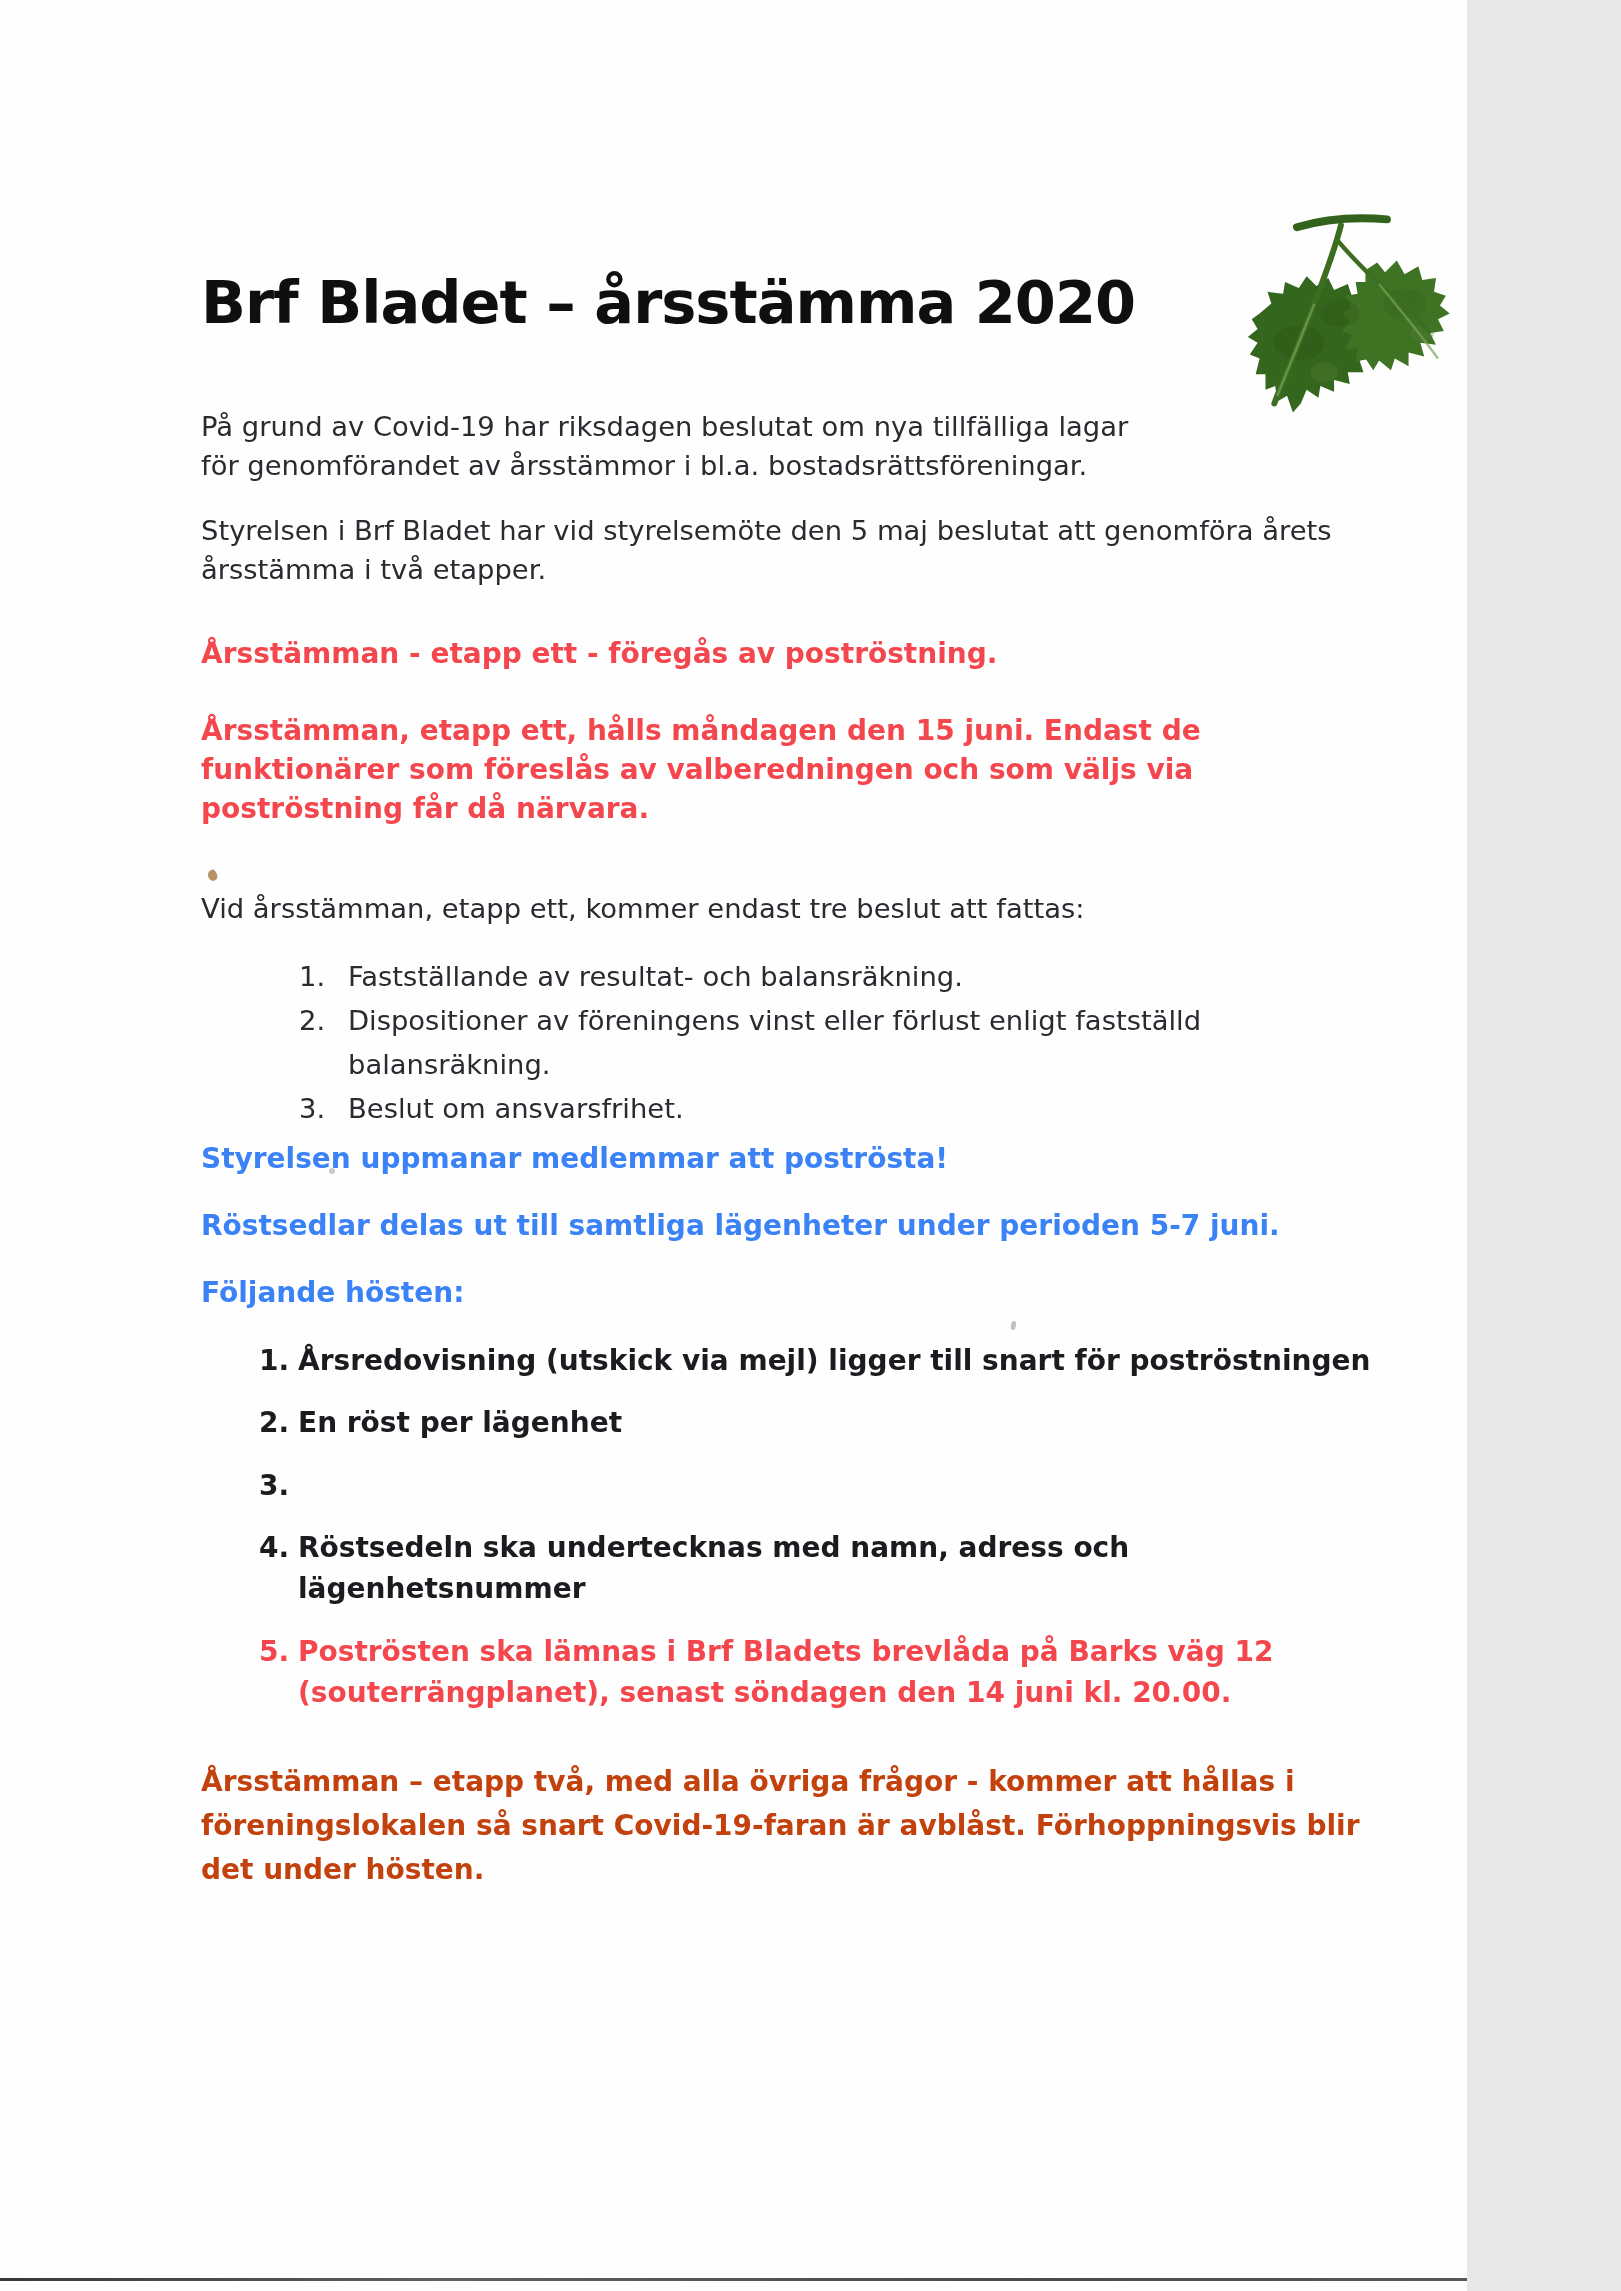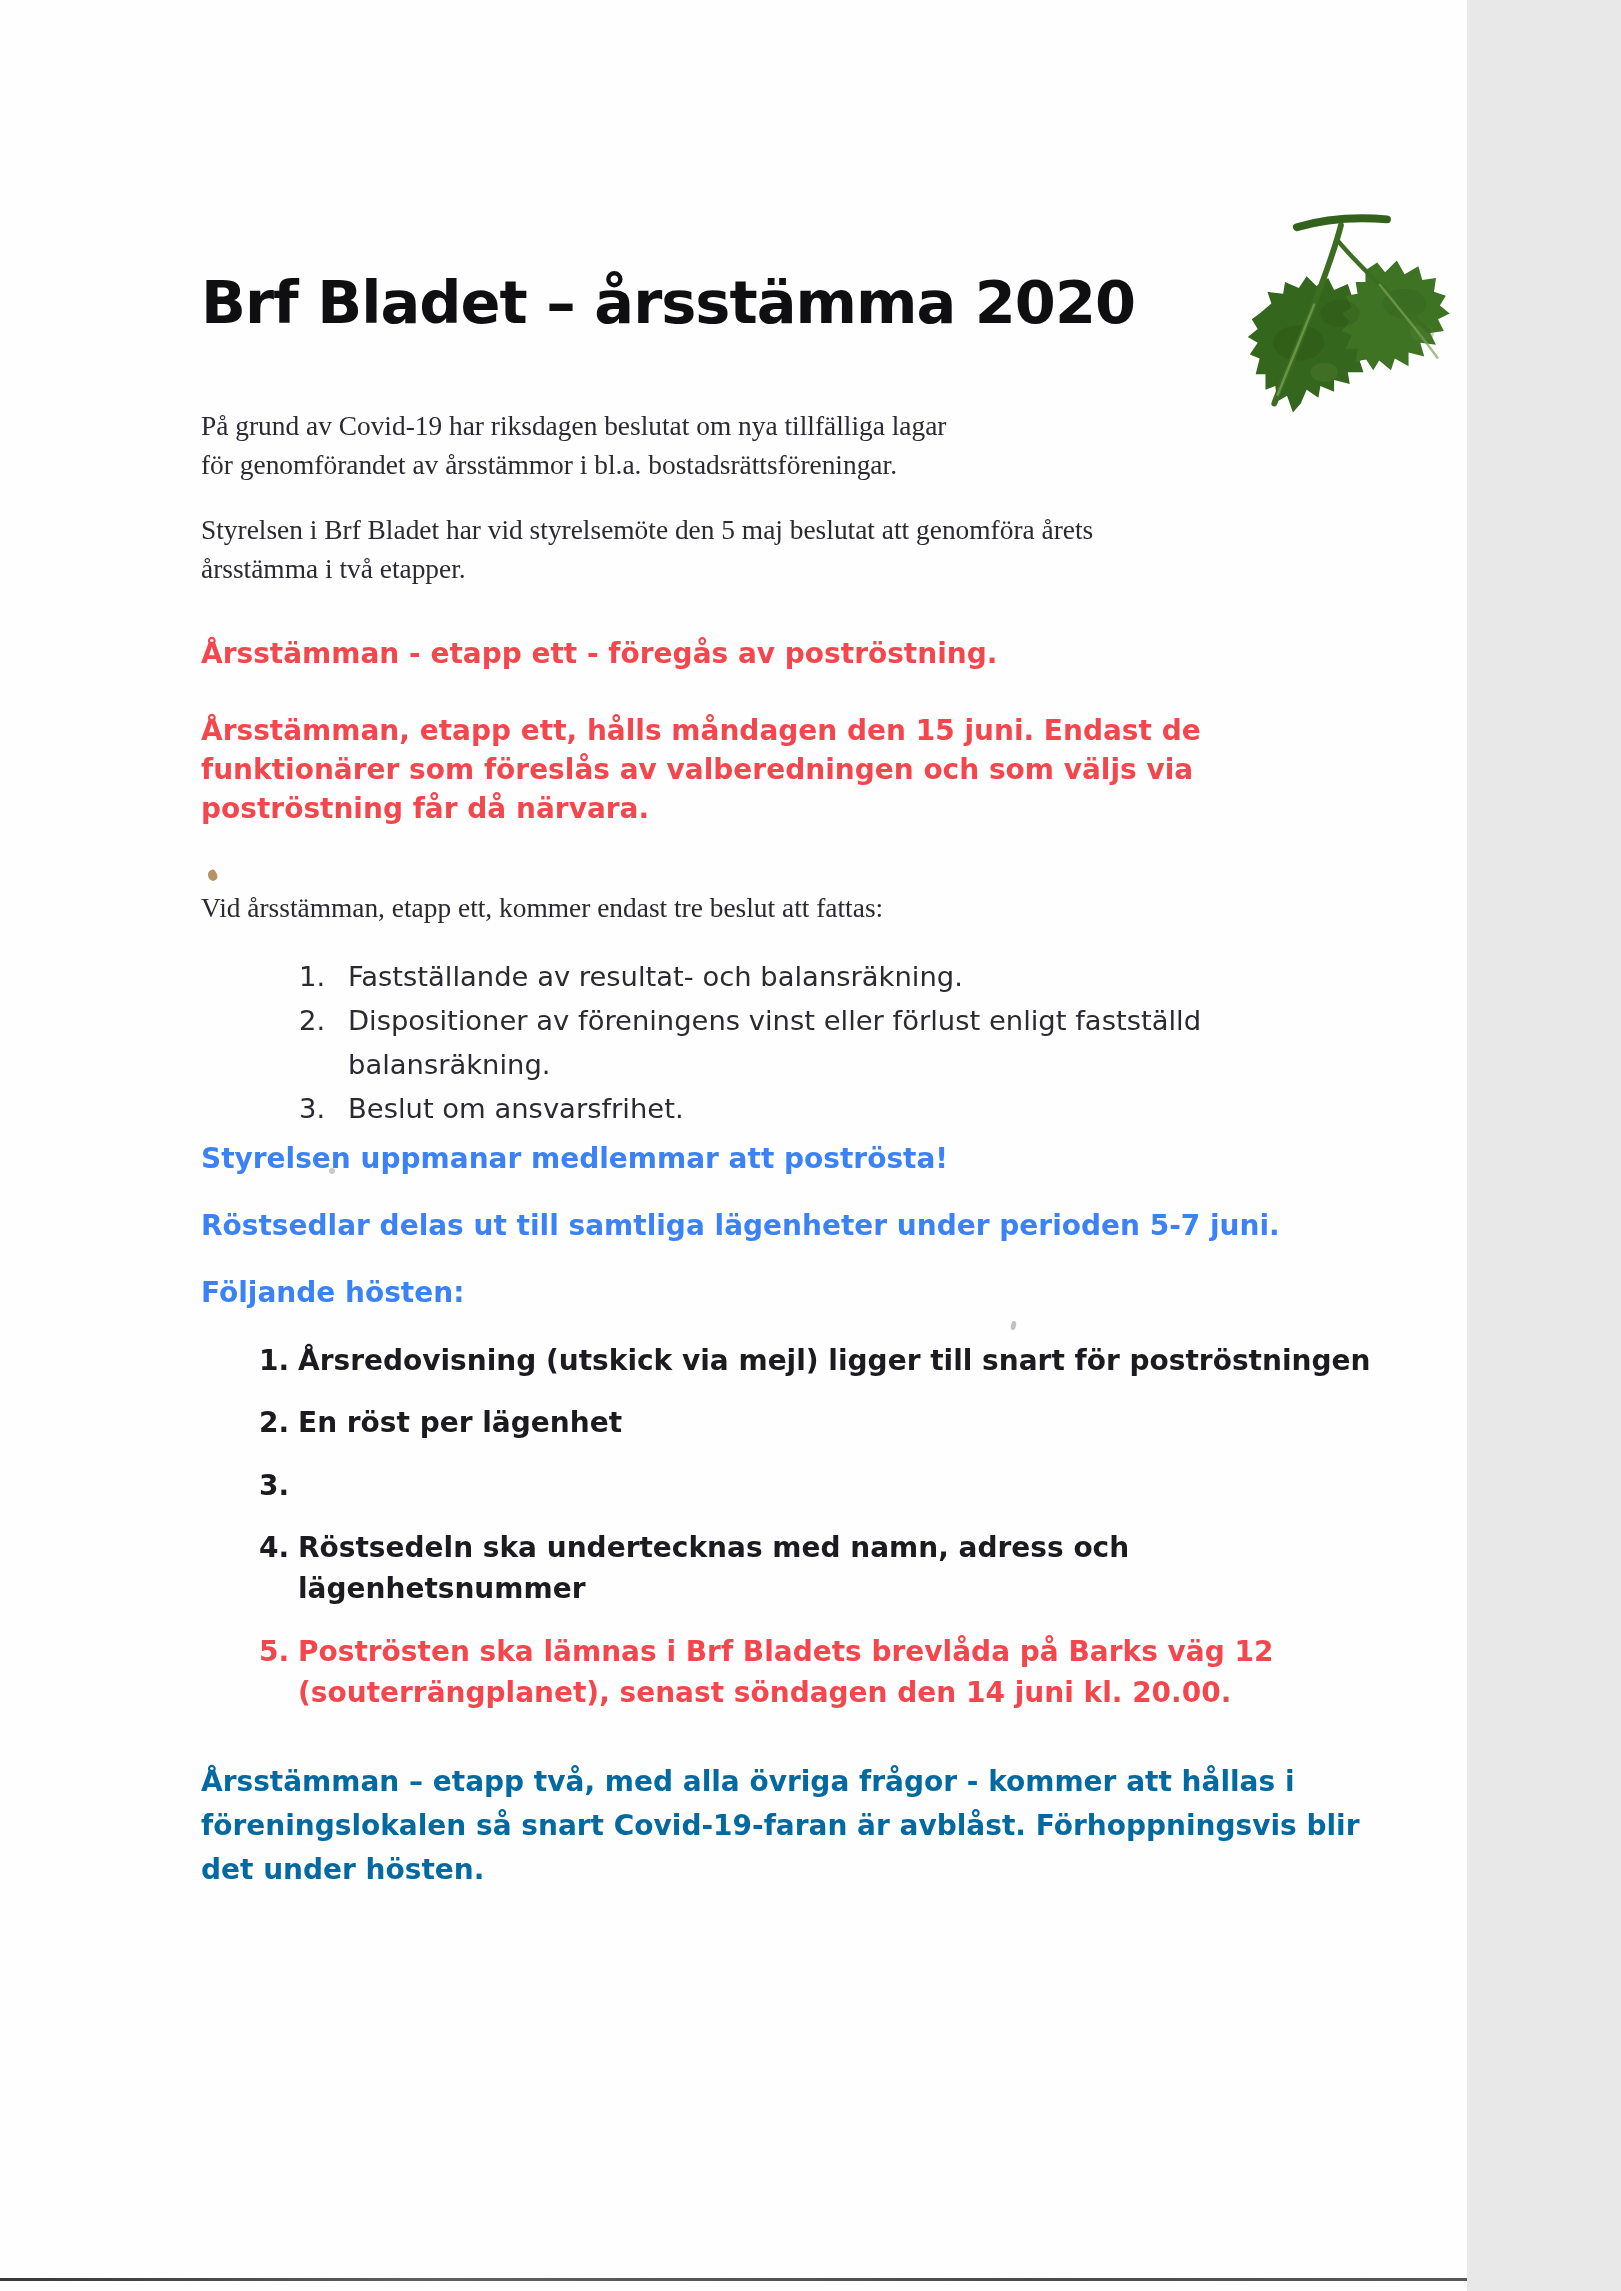--- a/index.html
+++ b/index.html
@@ -16,21 +16,20 @@
   }
   .title{
     margin:267px 0 0 0;
     font-size:59px;line-height:71px;font-weight:bold;
     color:#0f0f12;letter-spacing:-1px;
     white-space:pre-line;
   }
   .para{
     margin:0;font-size:27.4px;line-height:39px;
     white-space:pre-line;
-    font-family:Liberation Serif, serif;
   }
   .p1{margin-top:69px;}
   .p2{margin-top:25.5px;}
   .red{color:#f4474d;}
   .red-heading{margin-top:45px;font-size:28px;line-height:39px;font-weight:bold;white-space:pre-line;}
   .red-para{margin-top:38px;font-size:28px;line-height:39px;font-weight:bold;white-space:pre-line;}
   .lead{margin-top:61px;}
   .list{margin-top:27.4px;}
   .row{display:flex;align-items:flex-start;}
   .inner-list{padding-left:98px;}
@@ -38,21 +37,21 @@
   .inner-list .marker{width:49px;flex:none;}
   .inner-list .text{white-space:pre-line;}
   .outer-list{margin-top:17.6px;padding-left:58px;}
   .outer-list .row{font-size:28px;line-height:41px;font-weight:bold;margin-bottom:21.6px;color:#1b1b20;}
   .outer-list .marker{width:39px;flex:none;}
   .outer-list .text{white-space:pre-line;}
   .outer-list .row.red{color:#f4474d;}
   .b-line{margin-top:21.6px;font-size:28px;line-height:39px;font-weight:bold;color:#3b82f6;white-space:pre-line;}
   .b-first{margin-top:7.8px;}
   .b3{margin-top:19.6px;}
-  .closing{margin-top:47px;font-size:28px;line-height:44px;font-weight:bold;color:#0369a1;white-space:pre-line;}
+  .closing{margin-top:47px;font-size:28px;line-height:44px;font-weight:bold;color:#c2410c;white-space:pre-line;}
   .leaf-art{position:absolute;left:1230px;top:186px;width:265px;height:245px;}
   
   .speck-tan{position:absolute;left:208px;top:870px;width:8.8px;height:10.8px;background:#a97f4e;border-radius:60% 40% 50% 50%;transform:rotate(-28deg);opacity:.85;}
   .speck-gray1{position:absolute;left:329px;top:1168px;width:5.9px;height:5.9px;background:#c9c9c9;border-radius:50%;}
   .speck-gray2{position:absolute;left:1011px;top:1321px;width:4.9px;height:8.8px;background:#c2c2c6;border-radius:45%;transform:rotate(12deg);}
   .dot1{position:absolute;left:1499px;top:1964px;width:6.9px;height:7.8px;background:#252528;border-radius:50%;}
   .dot2{position:absolute;left:1496px;top:1999px;width:4.9px;height:5.9px;background:#39393c;border-radius:50%;}
   .bottom-edge{position:absolute;left:0;right:0;top:2278px;height:2.9px;
     background:linear-gradient(to right,#383838,#5f5f5f 30%,#4a4a4a 70%,#585858);}
 </style>

